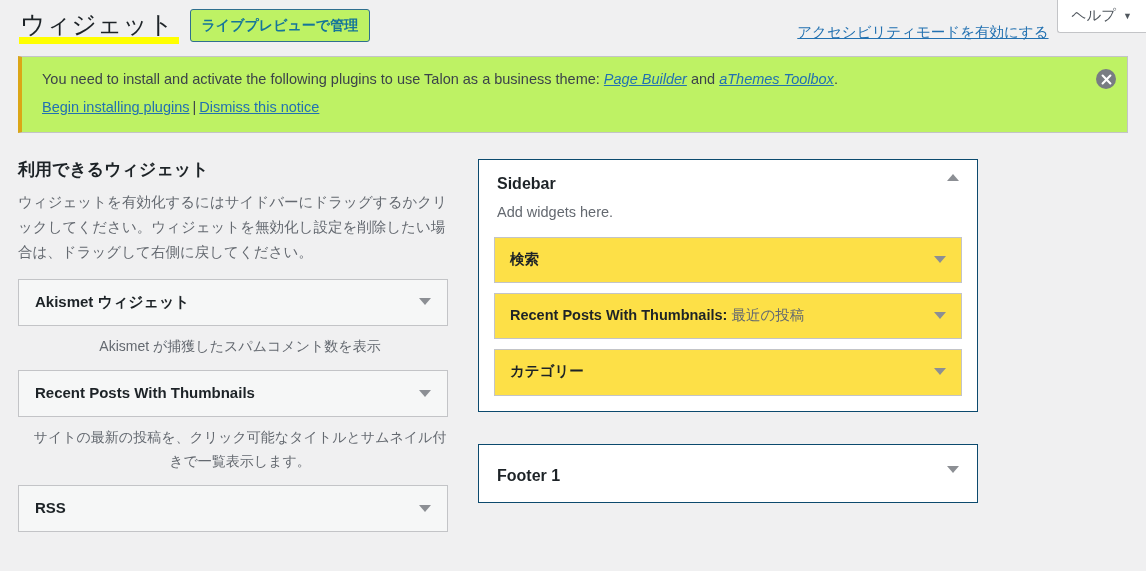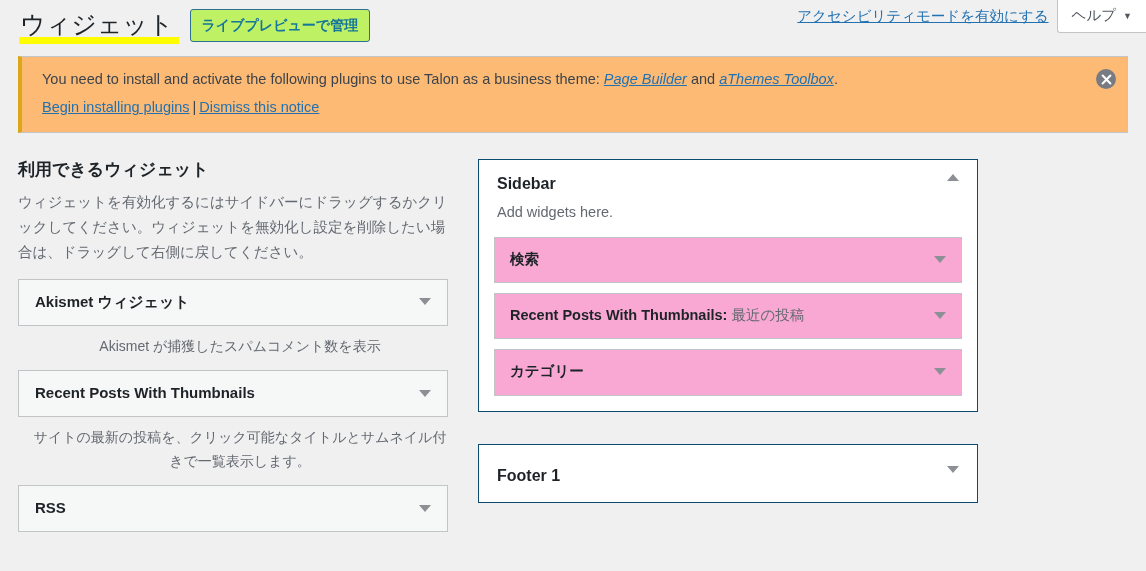--- a/index.html
+++ b/index.html
@@ -66,21 +66,21 @@
     right: 0;
     top: 0;
     display: flex;
     align-items: flex-start;
   }
   .accessibility-link {
     font-size: 14.5px;
     line-height: 1;
     color: #2271b1;
     text-decoration: underline;
-    margin-top: 9px;
+    margin-top: 25px;
     margin-right: 8px;
     white-space: nowrap;
     cursor: pointer;
   }
   .help-tab {
     background: #ffffff;
     border: 1px solid #c3c4c7;
     border-top: none;
     border-right: none;
     border-radius: 0 0 0 3px;
@@ -98,21 +98,21 @@
     font-size: 9px;
     color: #50575e;
     position: relative;
     top: 1px;
   }
 
   
   .notice {
     position: relative;
     margin: 4px 18px 0 18px;
-    background: #fdba74;
+    background: #bef264;
     border: 1px solid #c3c4c7;
     border-left: 4px solid #dba617;
     padding: 11px 40px 12px 20px;
     box-sizing: border-box;
   }
   .notice p {
     margin: 0;
     font-size: 14.5px;
     line-height: 1.62;
     color: #3c434a;
@@ -242,21 +242,21 @@
   .panel-sub {
     font-size: 14.5px;
     color: #646970;
     padding: 7px 18px 0 18px;
     line-height: 1.5;
   }
   .panel-body {
     padding: 13px 15px 15px 15px;
   }
   .sidebar-widget {
-    background: #f9a8d4;
+    background: #fde047;
     border: 1px solid #c3c4c7;
     padding: 13px 15px 14px 15px;
     display: flex;
     align-items: center;
     justify-content: space-between;
     cursor: pointer;
     box-sizing: border-box;
   }
   .sidebar-widget + .sidebar-widget { margin-top: 10px; }
   .sw-title {

